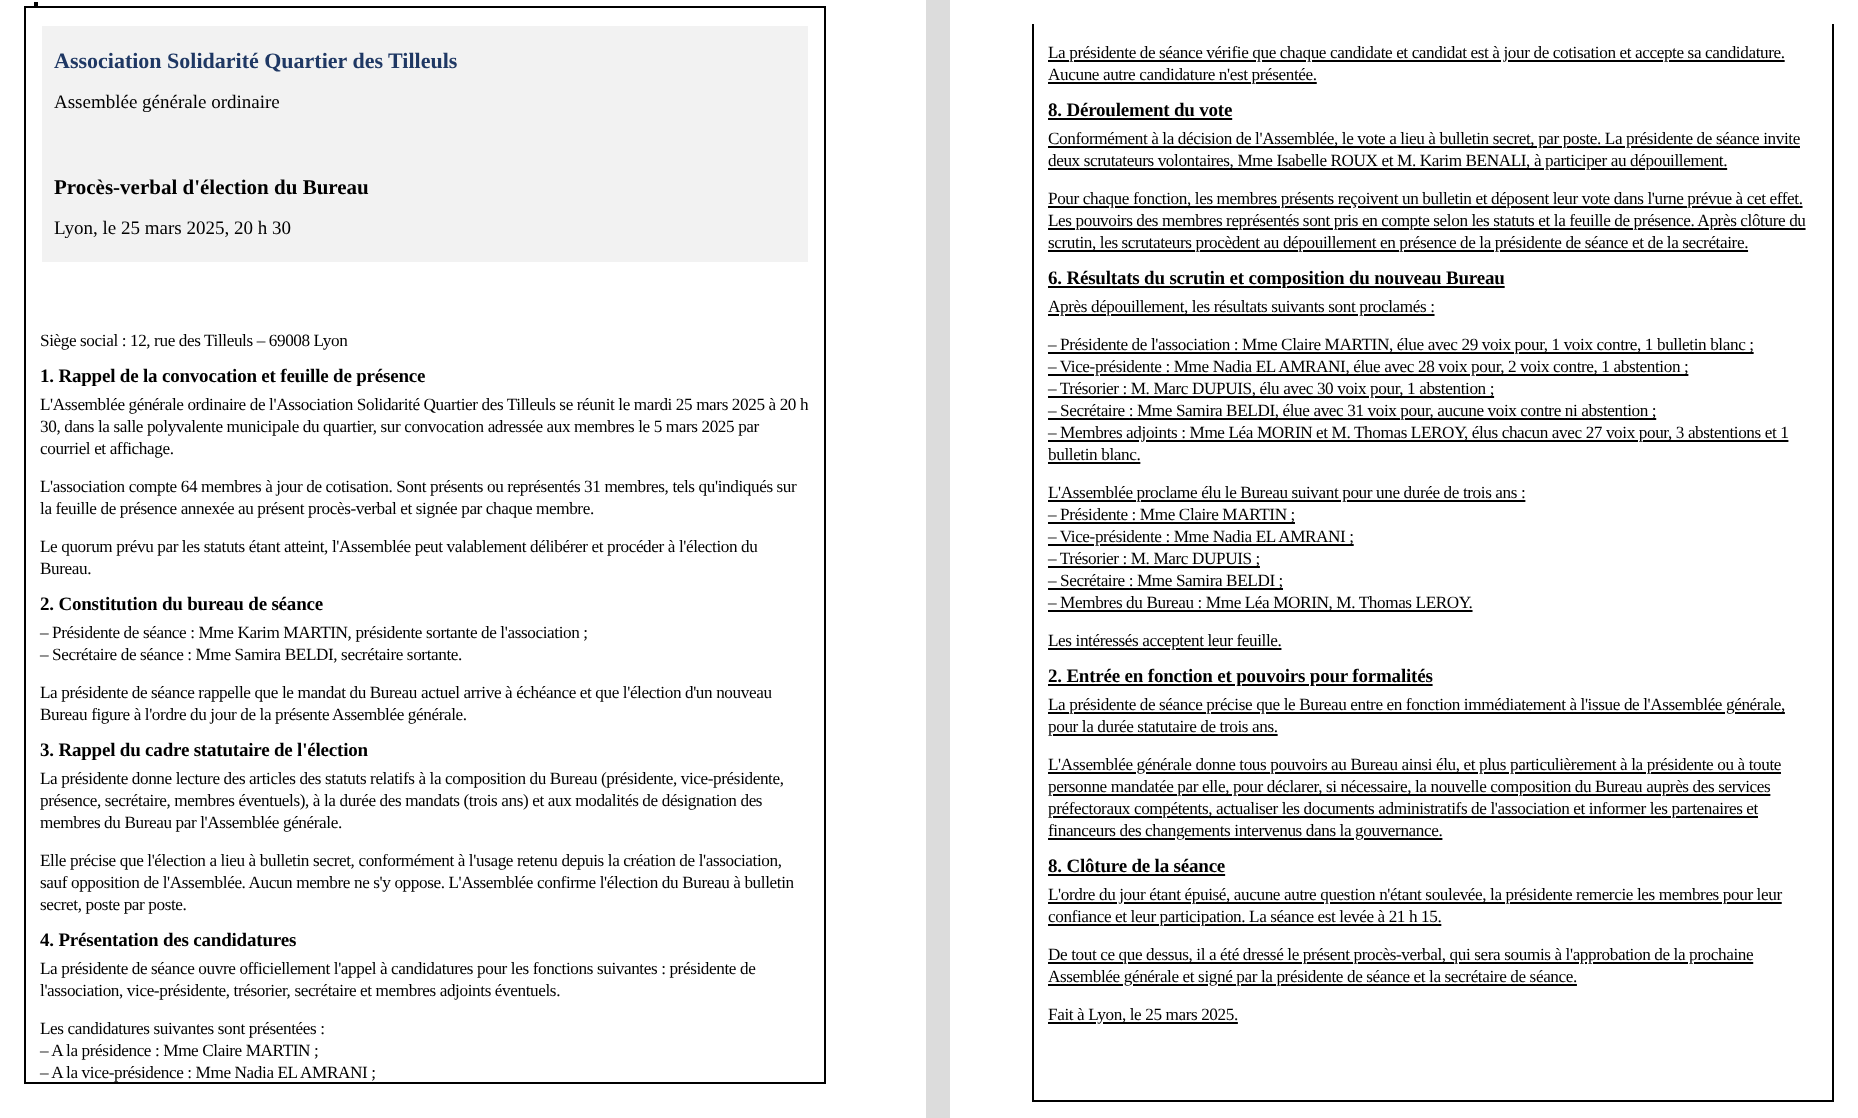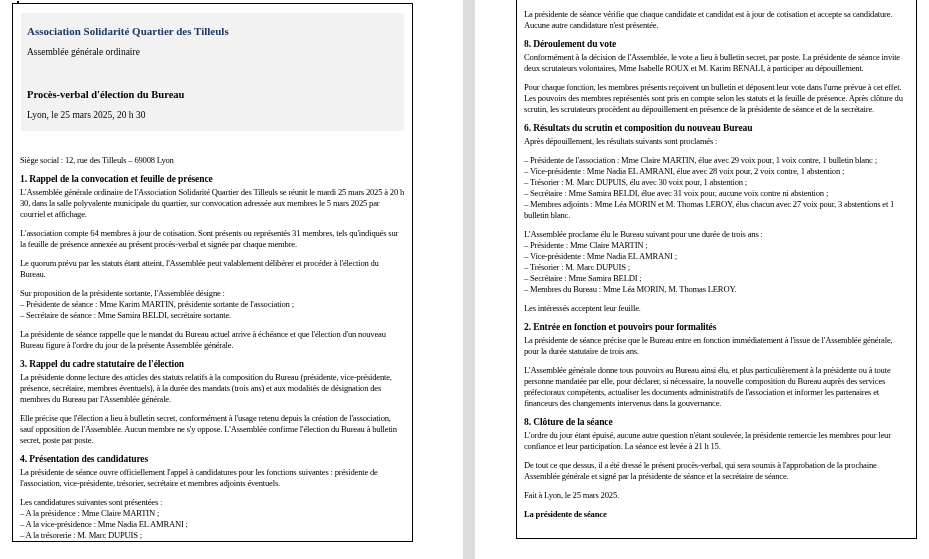--- a/index.html
+++ b/index.html
@@ -8,38 +8,38 @@
     font-family:"Liberation Serif","DejaVu Serif",serif;
     color:#000;
   }
   .canvas { position:relative; width:929px; height:559px; overflow:hidden; background:#ffffff; }
 
   .page {
     position:absolute; width:401px; background:#ffffff;
     border:1px solid #000; box-sizing:border-box; overflow:hidden;
   }
   #page1 { left:12px; top:3px;  height:539px; padding:8px 7px 0 7px; }
-  #page2 { left:516px; top:0px; height:539px; border-top:none; padding:9px 7px 0 7px; }
+  #page2 { left:516px; top:12px; height:539px; border-top:none; padding:9px 7px 0 7px;text-decoration:underline; }
 
   .divider { position:absolute; left:463px; top:0; width:12px; height:559px; background:#dcdcdc; }
   .cursor  { position:absolute; left:17px; top:1px; width:2px; height:11px; background:#000; }
 
   .doc { font-size:8.6px; line-height:11px; letter-spacing:-0.2px; }
 
   .hd { background:#f2f2f2; text-align:left; margin:1px 1px 0 1px; padding:12px 6px 11px 6px; }
   .hd .t1 { color:#1f3864; font-weight:bold; font-size:11px;  line-height:12px; margin-bottom:10px; letter-spacing:0; }
   .hd .t2 { font-size:9.5px;  line-height:10px; margin-bottom:11px; letter-spacing:0; }
   .hd .t3 { font-weight:bold; font-size:10.5px; line-height:11px; margin-bottom:10px; letter-spacing:0;margin-top:32px; }
   .hd .t4 { font-size:9.5px;  line-height:10px; letter-spacing:0; }
 
   .p  { margin:8px 0 0 0; }
   .pg { margin:8px 0 0 0; }
   .h  { font-weight:bold; font-size:9.5px; letter-spacing:-0.1px; margin:8px 0 2px 0; }
   .h + .p, .h + .pg { margin-top:0; }
-  .siege { margin-top:24px; }
+  .siege { margin-top:34px; }
   #page2 .p:first-child { margin-top:0; }
   .sig-role { font-weight:bold; }
 </style>
 </head>
 <body>
 
 <div class="canvas">
 
   <div class="cursor"></div>
 
@@ -51,22 +51,22 @@
       <div class="t4">Lyon, le 25 mars 2025, 20 h 30</div>
     </div>
 
     <div class="p siege">Siège social : 12, rue des Tilleuls – 69008 Lyon</div>
 
     <div class="h">1. Rappel de la convocation et feuille de présence</div>
     <div class="p">L'Assemblée générale ordinaire de l'Association Solidarité Quartier des Tilleuls se réunit le mardi 25 mars 2025 à 20 h 30, dans la salle polyvalente municipale du quartier, sur convocation adressée aux membres le 5 mars 2025 par courriel et affichage.</div>
     <div class="p">L'association compte 64 membres à jour de cotisation. Sont présents ou représentés 31 membres, tels qu'indiqués sur la feuille de présence annexée au présent procès-verbal et signée par chaque membre.</div>
     <div class="p">Le quorum prévu par les statuts étant atteint, l'Assemblée peut valablement délibérer et procéder à l'élection du Bureau.</div>
 
+    <div class="h">2. Constitution du bureau de séance</div>
     <div class="pg">
-      <div>Sur proposition de la présidente sortante, l'Assemblée désigne :</div>
       <div>– Présidente de séance : Mme Karim MARTIN, présidente sortante de l'association ;</div>
       <div>– Secrétaire de séance : Mme Samira BELDI, secrétaire sortante.</div>
     </div>
     <div class="p">La présidente de séance rappelle que le mandat du Bureau actuel arrive à échéance et que l'élection d'un nouveau Bureau figure à l'ordre du jour de la présente Assemblée générale.</div>
 
     <div class="h">3. Rappel du cadre statutaire de l'élection</div>
     <div class="p">La présidente donne lecture des articles des statuts relatifs à la composition du Bureau (présidente, vice-présidente, présence, secrétaire, membres éventuels), à la durée des mandats (trois ans) et aux modalités de désignation des membres du Bureau par l'Assemblée générale.</div>
     <div class="p">Elle précise que l'élection a lieu à bulletin secret, conformément à l'usage retenu depuis la création de l'association, sauf opposition de l'Assemblée. Aucun membre ne s'y oppose. L'Assemblée confirme l'élection du Bureau à bulletin secret, poste par poste.</div>
 
     <div class="h">4. Présentation des candidatures</div>
@@ -112,17 +112,16 @@
     <div class="h">2. Entrée en fonction et pouvoirs pour formalités</div>
     <div class="p">La présidente de séance précise que le Bureau entre en fonction immédiatement à l'issue de l'Assemblée générale, pour la durée statutaire de trois ans.</div>
     <div class="p">L'Assemblée générale donne tous pouvoirs au Bureau ainsi élu, et plus particulièrement à la présidente ou à toute personne mandatée par elle, pour déclarer, si nécessaire, la nouvelle composition du Bureau auprès des services préfectoraux compétents, actualiser les documents administratifs de l'association et informer les partenaires et financeurs des changements intervenus dans la gouvernance.</div>
 
     <div class="h">8. Clôture de la séance</div>
     <div class="p">L'ordre du jour étant épuisé, aucune autre question n'étant soulevée, la présidente remercie les membres pour leur confiance et leur participation. La séance est levée à 21 h 15.</div>
     <div class="p">De tout ce que dessus, il a été dressé le présent procès-verbal, qui sera soumis à l'approbation de la prochaine Assemblée générale et signé par la présidente de séance et la secrétaire de séance.</div>
 
     <div class="p">Fait à Lyon, le 25 mars 2025.</div>
     <div class="pg">
-      <div class="sig-role">La présidente de séance</div>
     </div>
   </div>
 
 </div>
 
 </body></html>

